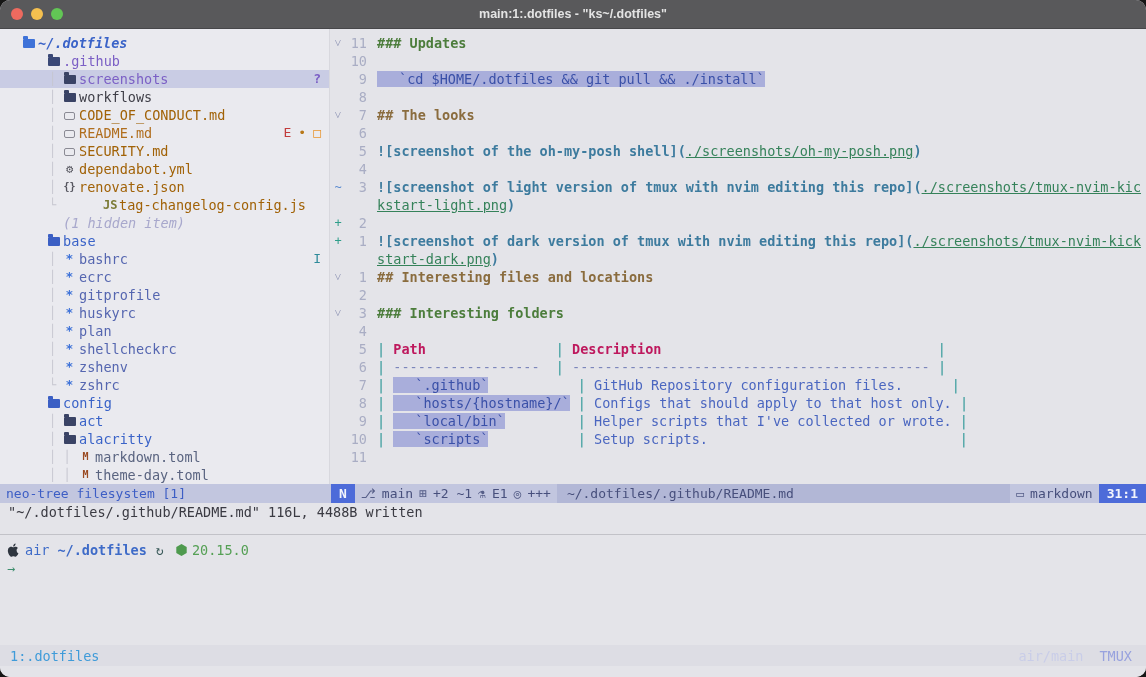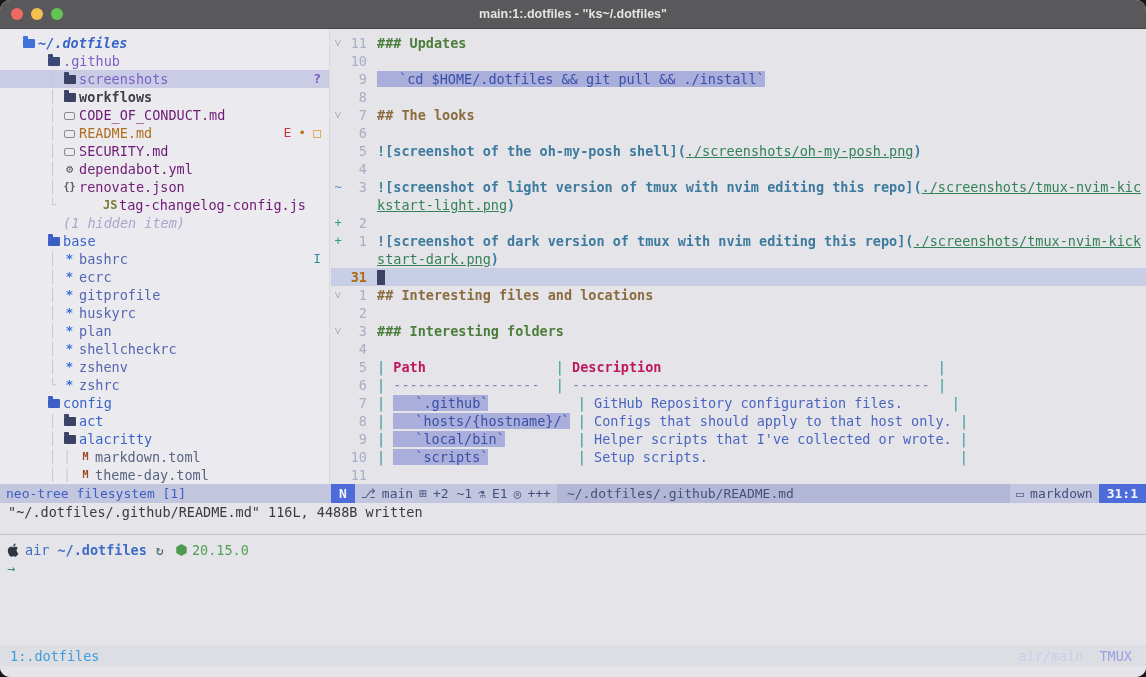--- a/index.html
+++ b/index.html
@@ -30,22 +30,22 @@
   .i-md{display:inline-block;width:11px;height:8px;border:1.5px solid #8A8A94;border-radius:2px;box-sizing:border-box;margin-top:2px;}
   .i-text{font-size:11px;color:#55555E;}
   .i-gear{font-size:12px;}
   .i-braces{font-weight:bold;font-size:10px;}
   .i-js{font-weight:bold;font-size:12px;color:#7A7A35;margin-left:40px;}
   .i-star{color:#3E72D8;font-weight:bold;font-size:13px;}
   .i-toml{color:#9A4A22;font-weight:bold;font-size:10px;}
   .nt-label{white-space:pre;}
   .t-root{color:#3A63C8;font-weight:bold;font-style:italic;}
   .t-purple{color:#7B5FC5;}
-  .t-dark{color:#3F3F48;font-weight:bold;}
-  .t-gray{color:#701a75;}
+  .t-dark{color:#3F3F48;}
+  .t-gray{color:#a16207;}
   .t-orange{color:#B06E1E;}
   .t-dir{color:#3A63C8;}
   .t-item{color:#5566B0;}
   .t-file2{color:#5A6480;}
   .t-hidden{color:#A8A8CC;font-style:italic;}
   .nt-badges{position:absolute;right:8px;top:0;height:18px;display:flex;gap:7px;align-items:center;font-size:13px;}
   .b-purple{color:#7B5FC5;font-weight:bold;}
   .b-red{color:#C23B3B;}
   .b-dot{color:#B87818;}
   .b-square{color:#E8952F;}
@@ -148,21 +148,20 @@
         <div class="ed-line"><span class="gut "></span><span class="num">8</span><span class="txt"></span></div>
         <div class="ed-line"><span class="gut g-fold">˅</span><span class="num">7</span><span class="txt"><span class="seg-h2">## The looks</span></span></div>
         <div class="ed-line"><span class="gut "></span><span class="num">6</span><span class="txt"></span></div>
         <div class="ed-line"><span class="gut "></span><span class="num">5</span><span class="txt"><span class="seg-md">![screenshot of the oh-my-posh shell](</span><span class="seg-url">./screenshots/oh-my-posh.png</span><span class="seg-md">)</span></span></div>
         <div class="ed-line"><span class="gut "></span><span class="num">4</span><span class="txt"></span></div>
         <div class="ed-line"><span class="gut g-change">~</span><span class="num">3</span><span class="txt"><span class="seg-md">![screenshot of light version of tmux with nvim editing this repo](</span><span class="seg-url">./screenshots/tmux-nvim-kic</span></span></div>
         <div class="ed-line"><span class="gut "></span><span class="num"></span><span class="txt"><span class="seg-url">kstart-light.png</span><span class="seg-md">)</span></span></div>
         <div class="ed-line"><span class="gut g-add">+</span><span class="num">2</span><span class="txt"></span></div>
         <div class="ed-line"><span class="gut g-add">+</span><span class="num">1</span><span class="txt"><span class="seg-md">![screenshot of dark version of tmux with nvim editing this repo](</span><span class="seg-url">./screenshots/tmux-nvim-kick</span></span></div>
         <div class="ed-line"><span class="gut "></span><span class="num"></span><span class="txt"><span class="seg-url">start-dark.png</span><span class="seg-md">)</span></span></div>
-        <div class="ed-line current"><span class="gut "></span><span class="num num-cur">31</span><span class="txt"><span class="cursor"></span></span></div>
         <div class="ed-line"><span class="gut g-fold">˅</span><span class="num">1</span><span class="txt"><span class="seg-h2">## Interesting files and locations</span></span></div>
         <div class="ed-line"><span class="gut "></span><span class="num">2</span><span class="txt"></span></div>
         <div class="ed-line"><span class="gut g-fold">˅</span><span class="num">3</span><span class="txt"><span class="seg-h3">### Interesting folders</span></span></div>
         <div class="ed-line"><span class="gut "></span><span class="num">4</span><span class="txt"></span></div>
         <div class="ed-line"><span class="gut "></span><span class="num">5</span><span class="txt"><span class="seg-pipe">| </span><span class="seg-th">Path</span><span class="seg-plain">                </span><span class="seg-pipe">| </span><span class="seg-th">Description</span><span class="seg-plain">                                  </span><span class="seg-pipe">|</span></span></div>
         <div class="ed-line"><span class="gut "></span><span class="num">6</span><span class="txt"><span class="seg-pipe">| </span><span class="seg-dash">------------------</span><span class="seg-plain">  </span><span class="seg-pipe">| </span><span class="seg-dash">--------------------------------------------</span><span class="seg-plain"> </span><span class="seg-pipe">|</span></span></div>
         <div class="ed-line"><span class="gut "></span><span class="num">7</span><span class="txt"><span class="seg-pipe">| </span><span class="seg-code">`.github`</span><span class="seg-plain">           </span><span class="seg-pipe">| </span><span class="seg-td">GitHub Repository configuration files.</span><span class="seg-plain">      </span><span class="seg-pipe">|</span></span></div>
         <div class="ed-line"><span class="gut "></span><span class="num">8</span><span class="txt"><span class="seg-pipe">| </span><span class="seg-code">`hosts/{hostname}/`</span><span class="seg-plain"> </span><span class="seg-pipe">| </span><span class="seg-td">Configs that should apply to that host only.</span><span class="seg-plain"> </span><span class="seg-pipe">|</span></span></div>
         <div class="ed-line"><span class="gut "></span><span class="num">9</span><span class="txt"><span class="seg-pipe">| </span><span class="seg-code">`local/bin`</span><span class="seg-plain">         </span><span class="seg-pipe">| </span><span class="seg-td">Helper scripts that I've collected or wrote.</span><span class="seg-plain"> </span><span class="seg-pipe">|</span></span></div>
         <div class="ed-line"><span class="gut "></span><span class="num">10</span><span class="txt"><span class="seg-pipe">| </span><span class="seg-code">`scripts`</span><span class="seg-plain">           </span><span class="seg-pipe">| </span><span class="seg-td">Setup scripts.</span><span class="seg-plain">                               </span><span class="seg-pipe">|</span></span></div>

